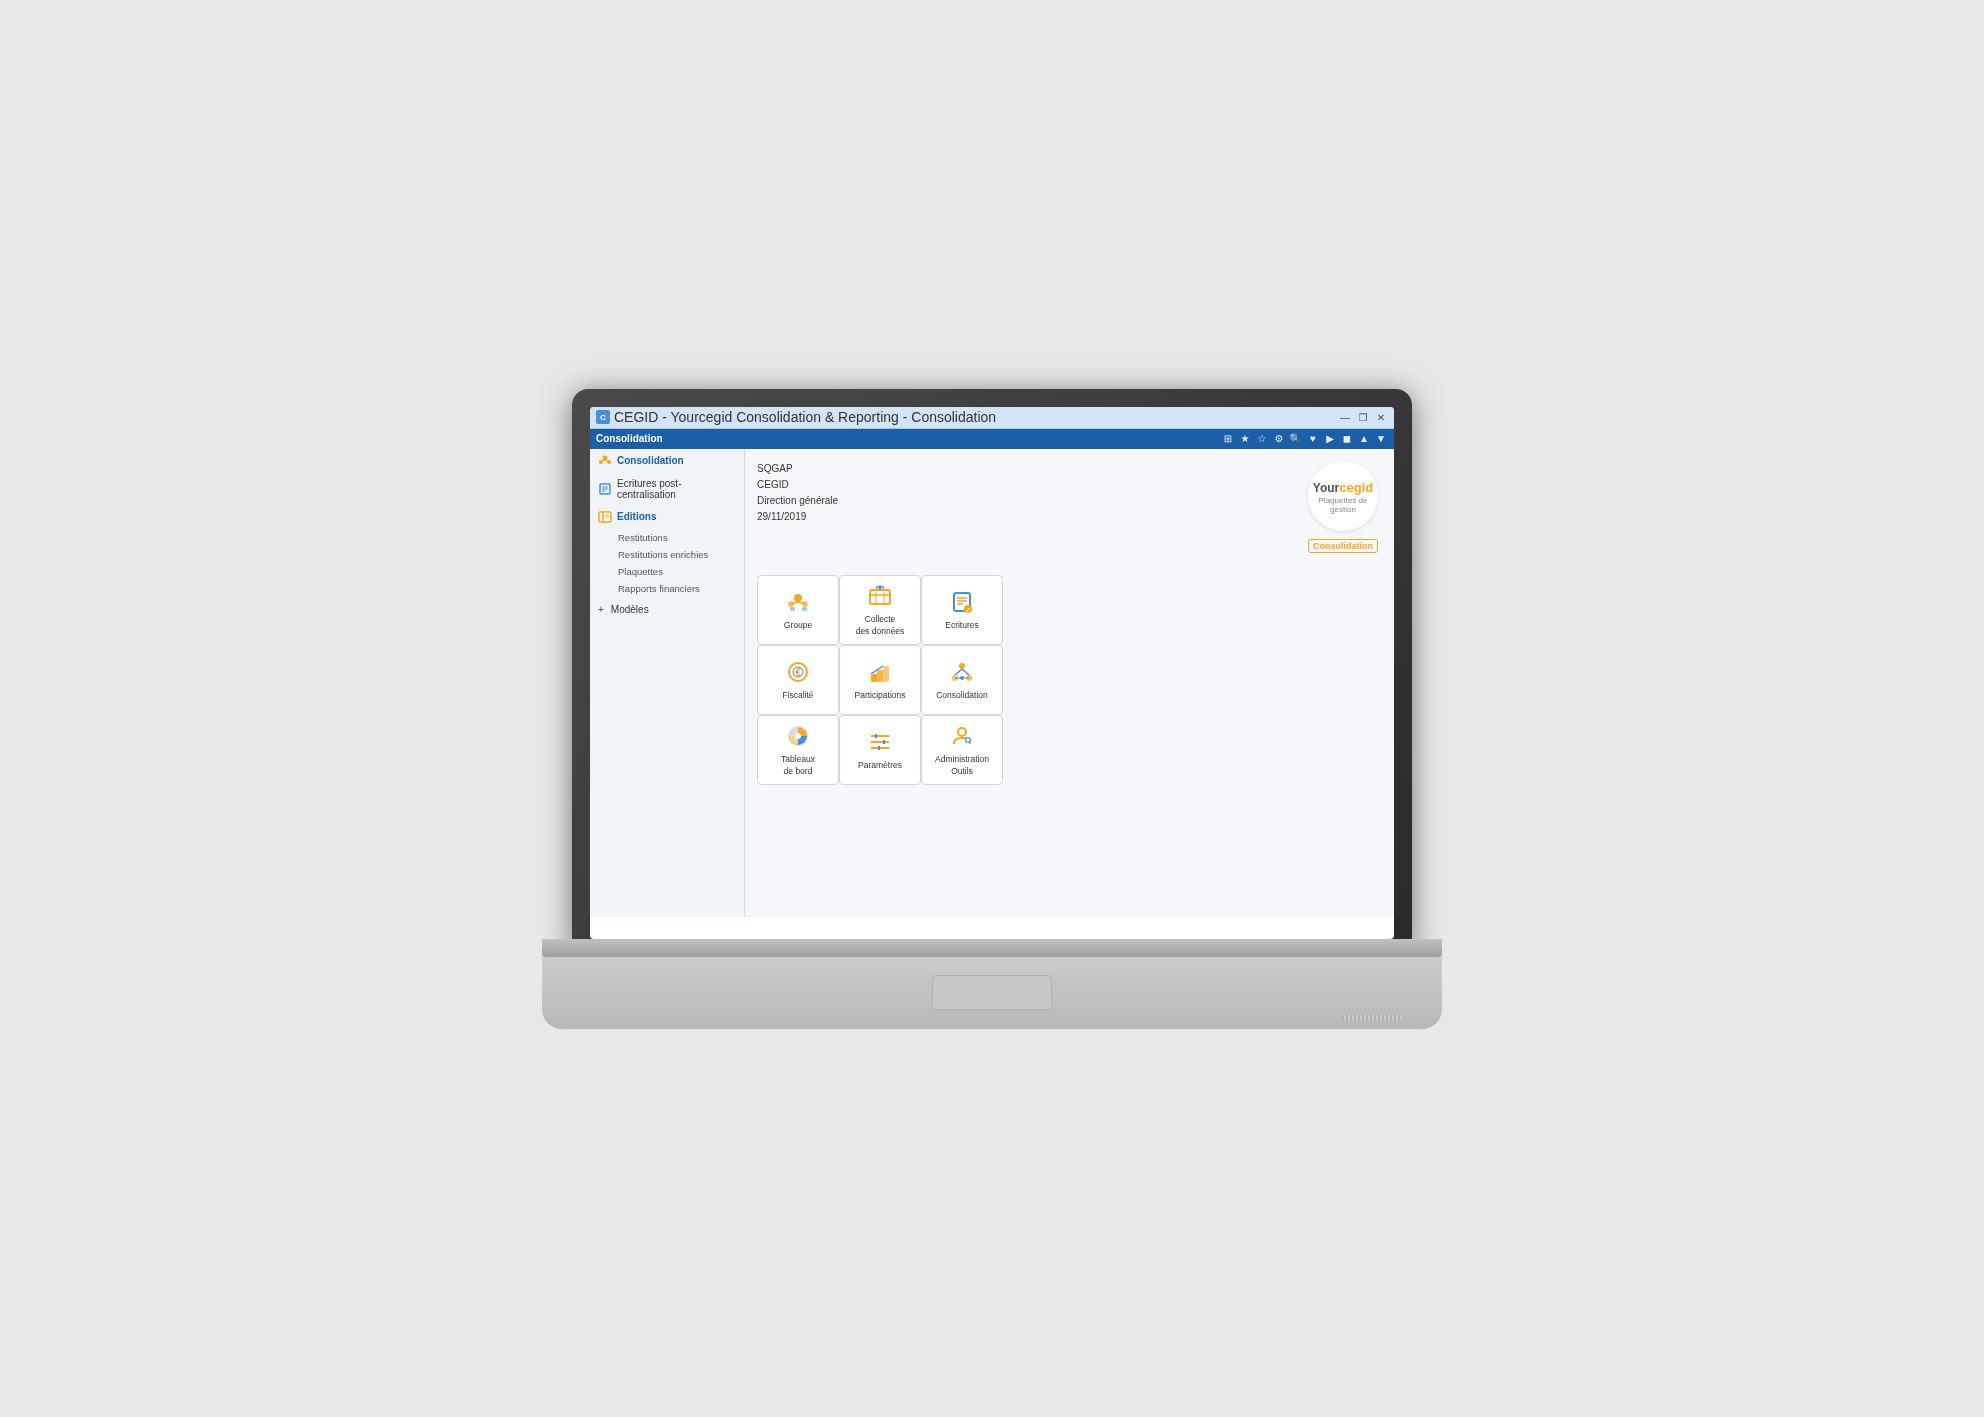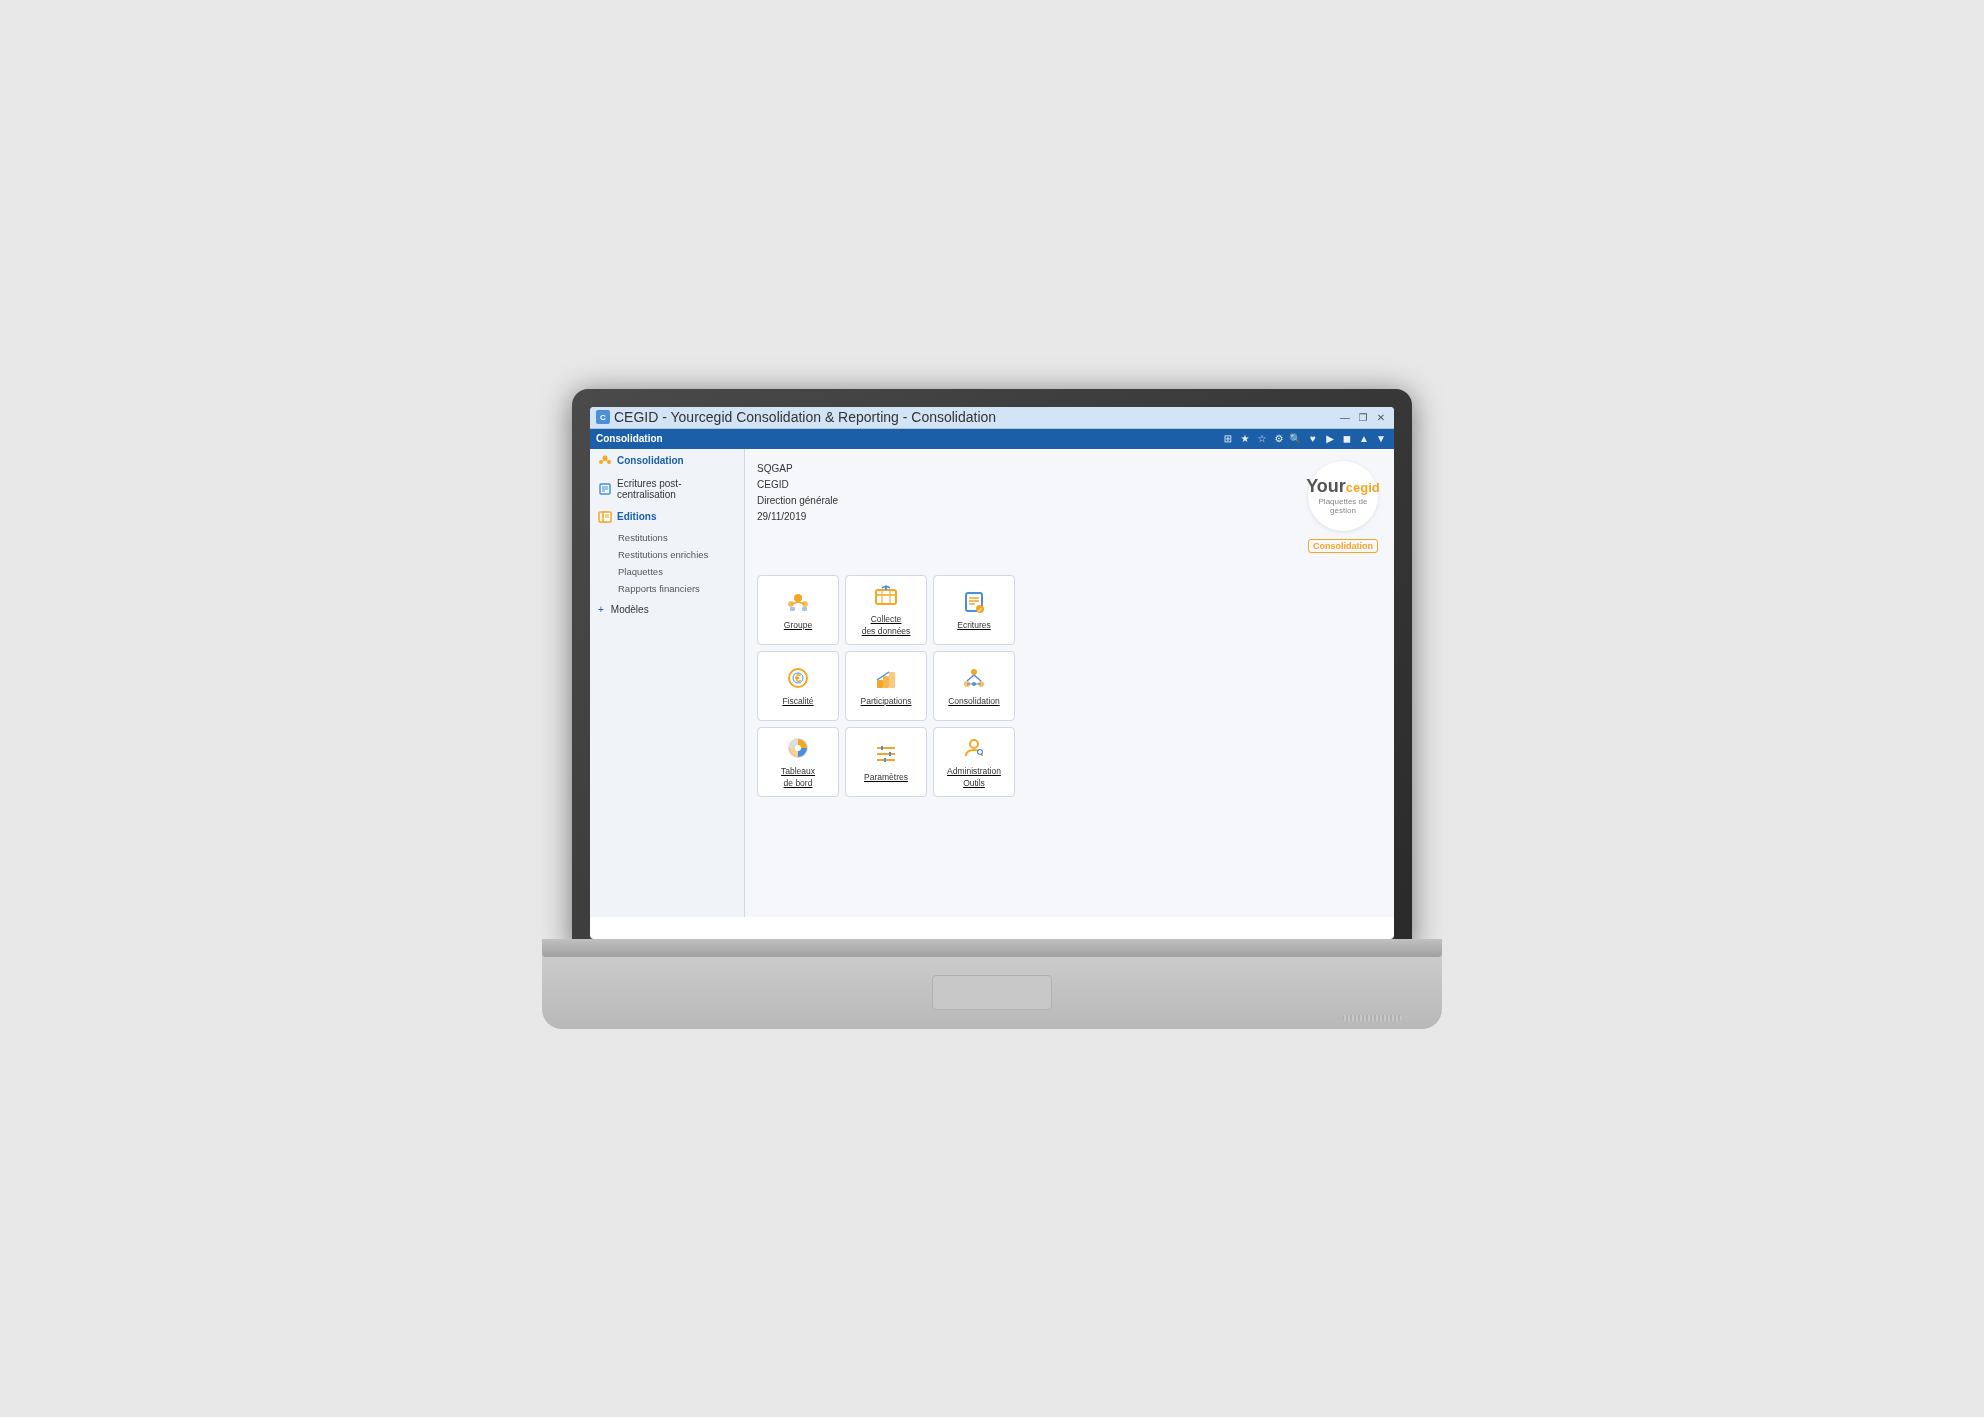--- a/index.html
+++ b/index.html
@@ -242,21 +242,21 @@
       background: white;
       border-radius: 50%;
       display: flex;
       align-items: center;
       justify-content: center;
       margin: 0 auto 4px;
       box-shadow: 0 1px 4px rgba(0,0,0,0.1);
     }
 
     .logo-text-your {
-      font-size: 18px;
+      font-size: 12px;
       font-weight: bold;
       color: #555;
     }
 
     .logo-text-cegid {
       font-size: 13px;
       font-weight: bold;
       color: #f5a623;
     }
 
@@ -275,23 +275,22 @@
       padding: 1px 4px;
       margin-top: 2px;
       display: inline-block;
     }
 
     
     .modules-grid {
       display: grid;
       grid-template-columns: repeat(3, 82px);
       grid-template-rows: repeat(3, 70px);
-      gap: 6px;
+      gap: 0;
       margin-top: 50px;
-      text-decoration: underline;
     }
 
     .module-card {
       background: white;
       border: 1px solid #d0d8e4;
       border-radius: 4px;
       display: flex;
       flex-direction: column;
       align-items: center;
       justify-content: center;

